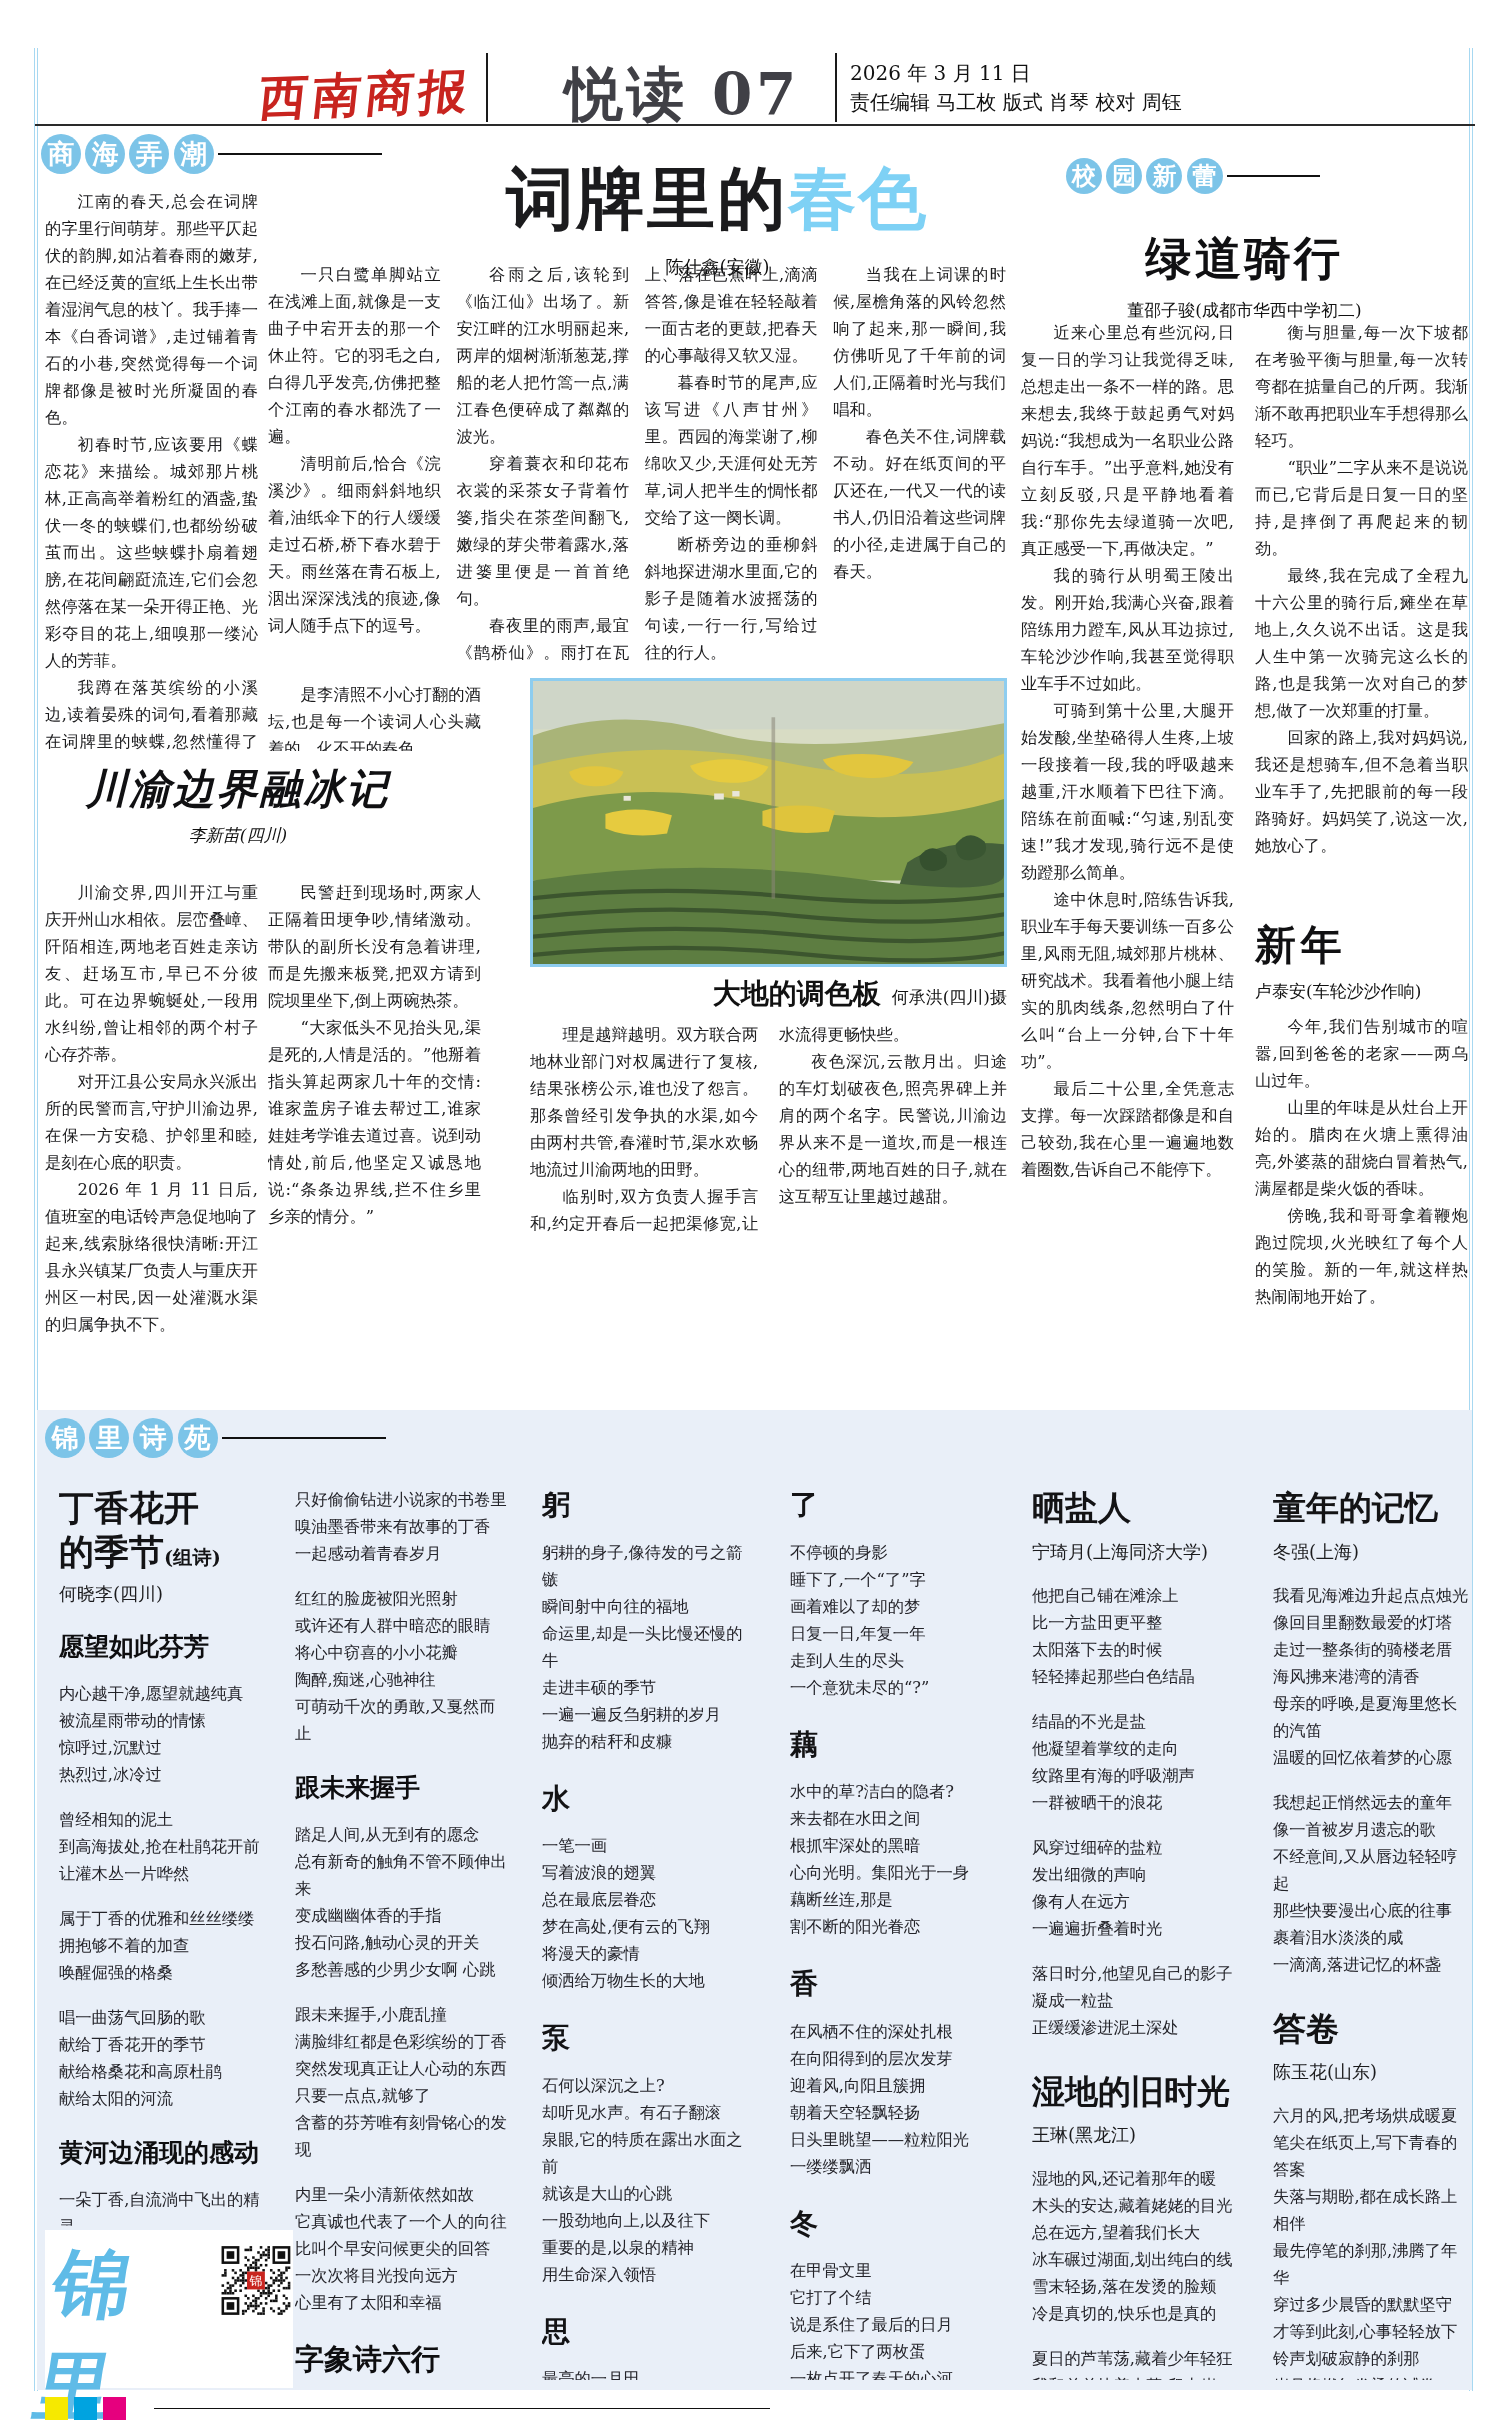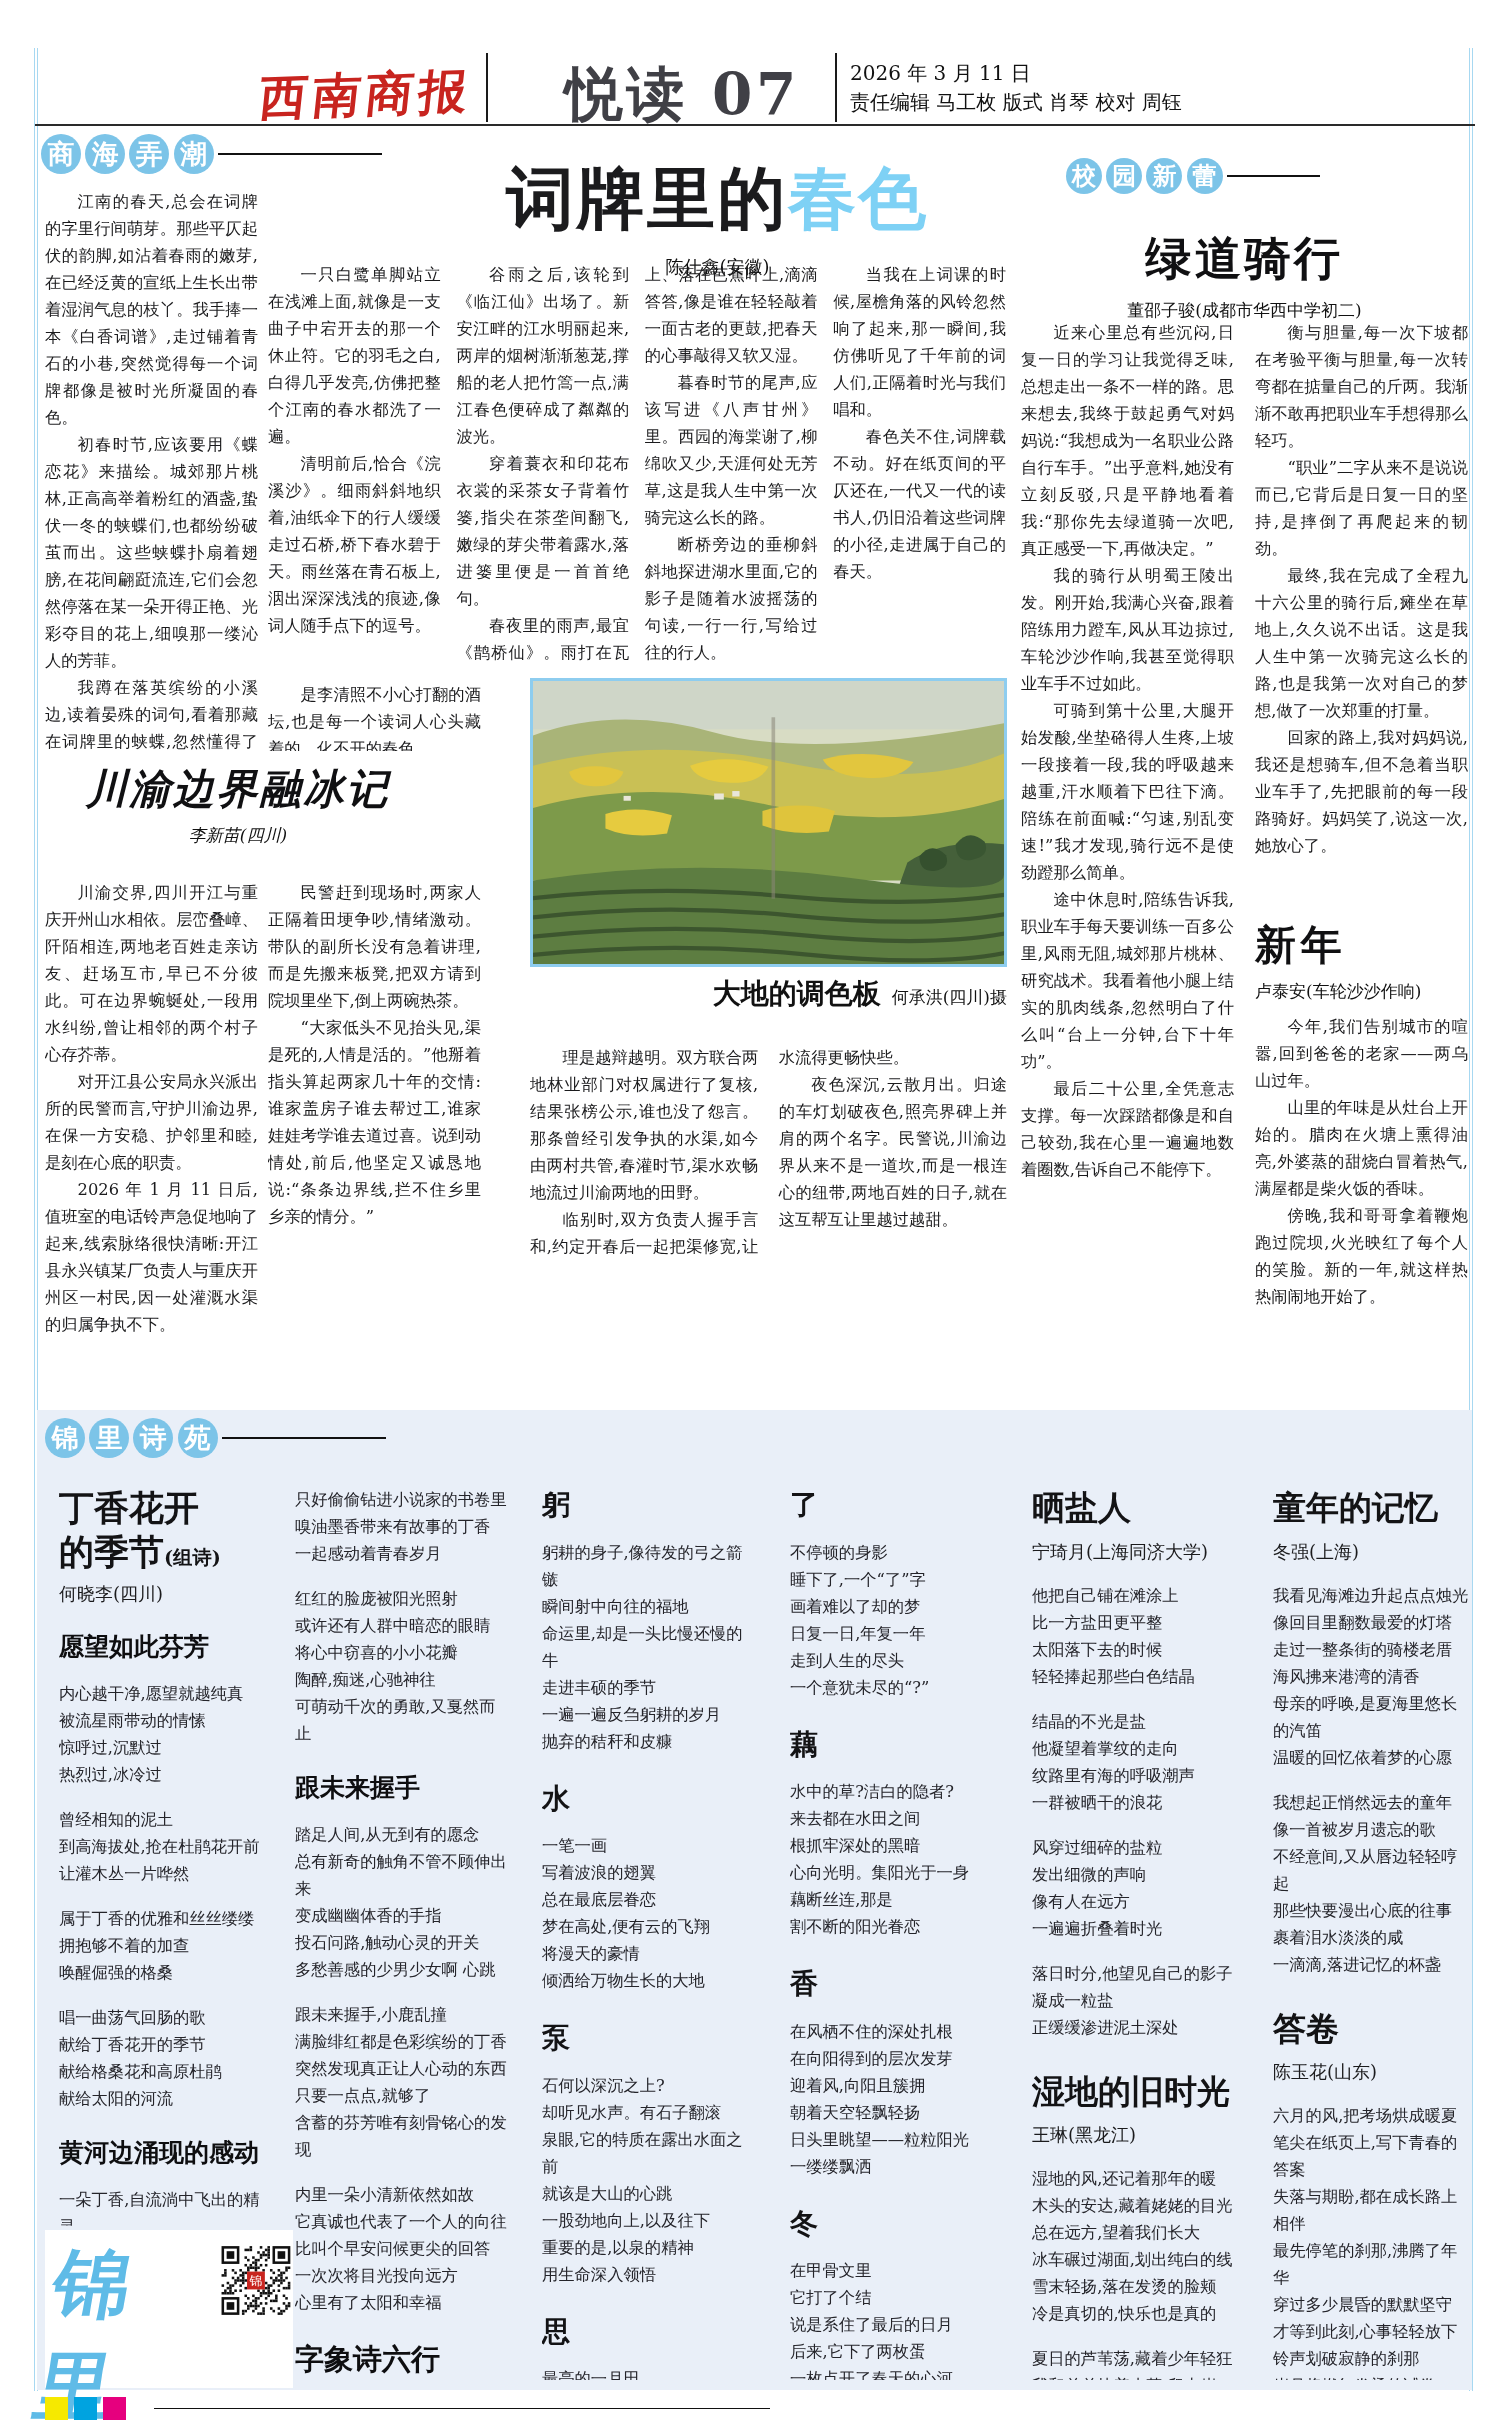--- a/index.html
+++ b/index.html
@@ -23,21 +23,21 @@
   .tag .tline{height:2.4px;background:#111;flex:1;}
   
   .main-title{font-size:68px;font-weight:900;letter-spacing:2.4px;white-space:nowrap;}
   .main-title .blue{color:#7ed1f5;font-family:"Liberation Sans","DejaVu Sans",sans-serif;font-weight:900;}
   .byline{font-size:18px;color:#111;}
   .h2{font-weight:900;color:#101012;}
   
   .bt{font-size:16.3px;line-height:27px;text-align:justify;color:#1b1b1d;overflow:hidden;}
   .bt p{margin:0;text-indent:2em;}
   .cols4{column-count:4;column-gap:15.7px;}
-  .cols2{column-count:2;column-gap:20.5px;margin-top:23px;}
+  .cols2{column-count:2;column-gap:20.5px;}
   
   .photo{border:3px solid #8ecdef;box-sizing:border-box;background:#cfd8c2;}
   .caption{font-size:28px;font-weight:900;color:#111;}
   .caption small{font-size:17px;font-weight:400;margin-left:11px;}
   
   .panel{background:#e9eff8;}
   .poem-col{overflow:hidden;}
   .p-big{font-size:35px;font-weight:900;line-height:1.25;color:#131315;}
   .p-big .sfx{font-size:19.3px;font-weight:700;}
   .p-byline{font-size:18px;margin-top:8.5px;color:#1b1b1d;}
@@ -98,21 +98,21 @@
       <p>江南的春天,总会在词牌的字里行间萌芽。那些平仄起伏的韵脚,如沾着春雨的嫩芽,在已经泛黄的宣纸上生长出带着湿润气息的枝丫。我手捧一本《白香词谱》,走过铺着青石的小巷,突然觉得每一个词牌都像是被时光所凝固的春色。</p>
       <p>初春时节,应该要用《蝶恋花》来描绘。城郊那片桃林,正高高举着粉红的酒盏,蛰伏一冬的蛱蝶们,也都纷纷破茧而出。这些蛱蝶扑扇着翅膀,在花间翩跹流连,它们会忽然停落在某一朵开得正艳、光彩夺目的花上,细嗅那一缕沁人的芳菲。</p>
       <p>我蹲在落英缤纷的小溪边,读着晏殊的词句,看着那藏在词牌里的蛱蝶,忽然懂得了古人笔下的惜春之意,原来春色从未走远,它只是被词牌悄悄收藏。</p>
     </div>
   <div class="abs bt cols4" style="left:268px;top:261px;width:738px;height:416px;">
       <p>一只白鹭单脚站立在浅滩上面,就像是一支曲子中宕开去的那一个休止符。它的羽毛之白,白得几乎发亮,仿佛把整个江南的春水都洗了一遍。</p>
       <p>清明前后,恰合《浣溪沙》。细雨斜斜地织着,油纸伞下的行人缓缓走过石桥,桥下春水碧于天。雨丝落在青石板上,洇出深深浅浅的痕迹,像词人随手点下的逗号。</p>
       <p>谷雨之后,该轮到《临江仙》出场了。新安江畔的江水明丽起来,两岸的烟树渐渐葱茏,撑船的老人把竹篙一点,满江春色便碎成了粼粼的波光。</p>
       <p>穿着蓑衣和印花布衣裳的采茶女子背着竹篓,指尖在茶垄间翻飞,嫩绿的芽尖带着露水,落进篓里便是一首首绝句。</p>
       <p>春夜里的雨声,最宜《鹊桥仙》。雨打在瓦上、落在芭蕉叶上,滴滴答答,像是谁在轻轻敲着一面古老的更鼓,把春天的心事敲得又软又湿。</p>
-      <p>暮春时节的尾声,应该写进《八声甘州》里。西园的海棠谢了,柳绵吹又少,天涯何处无芳草,这是我人生中第一次骑完这么长的路。</p>
+      <p>暮春时节的尾声,应该写进《八声甘州》里。西园的海棠谢了,柳绵吹又少,天涯何处无芳草,词人把半生的惆怅都交给了这一阕长调。</p>
       <p>断桥旁边的垂柳斜斜地探进湖水里面,它的影子是随着水波摇荡的句读,一行一行,写给过往的行人。</p>
       <p>当我在上词课的时候,屋檐角落的风铃忽然响了起来,那一瞬间,我仿佛听见了千年前的词人们,正隔着时光与我们唱和。</p>
       <p>春色关不住,词牌载不动。好在纸页间的平仄还在,一代又一代的读书人,仍旧沿着这些词牌的小径,走进属于自己的春天。</p>
     </div>
   <div class="abs bt" style="left:268px;top:681px;width:213px;height:70px;">
       <p>是李清照不小心打翻的酒坛,也是每一个读词人心头藏着的、化不开的春色。</p>
     </div>
 
   <div class="abs" style="left:51px;top:762px;width:374px;text-align:center;font-style:italic;">
     <div class="h2 serif" style="font-size:41px;letter-spacing:2.4px;">川渝边界融冰记</div>

